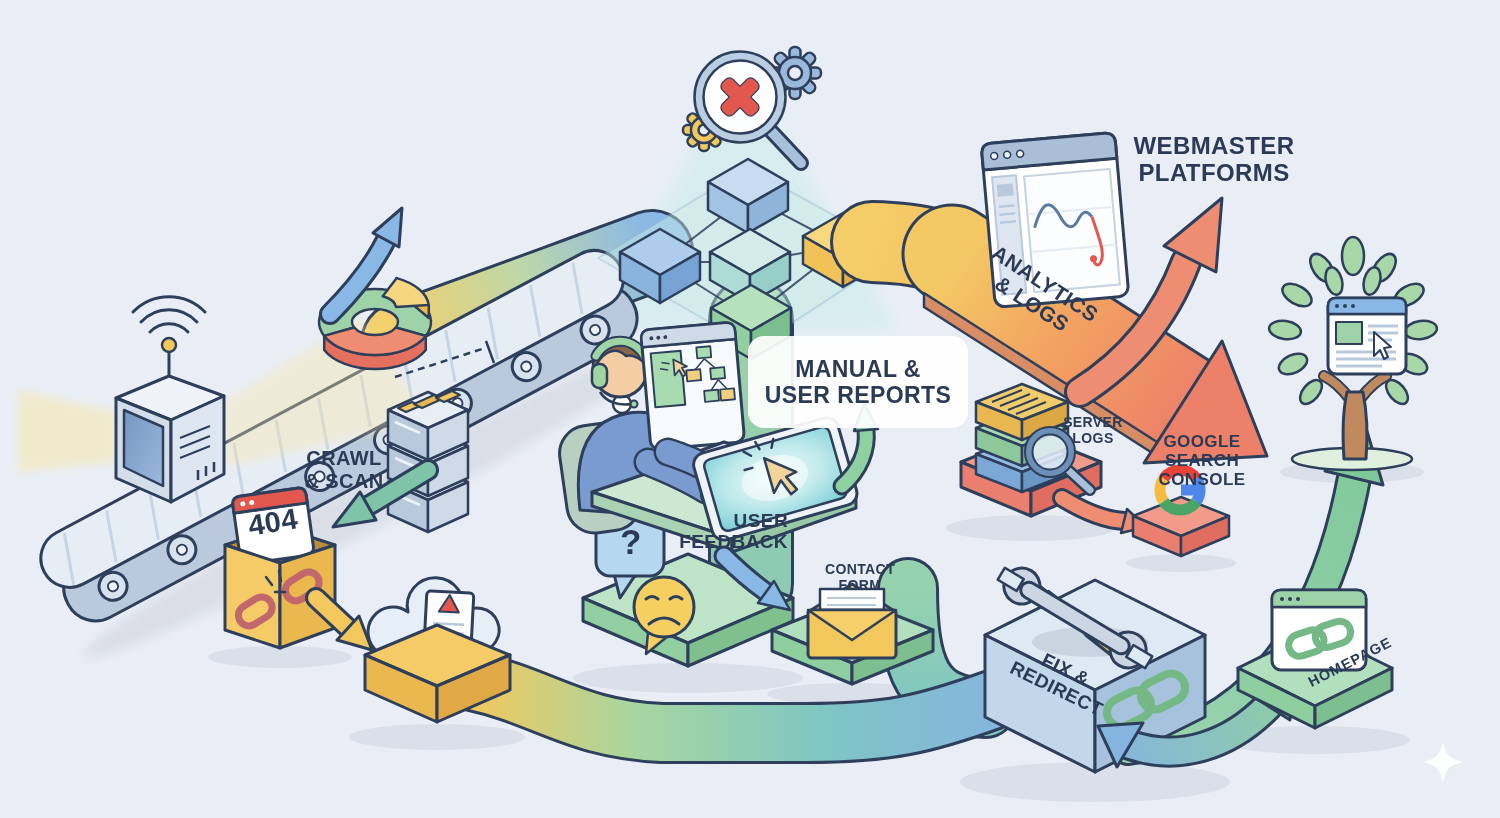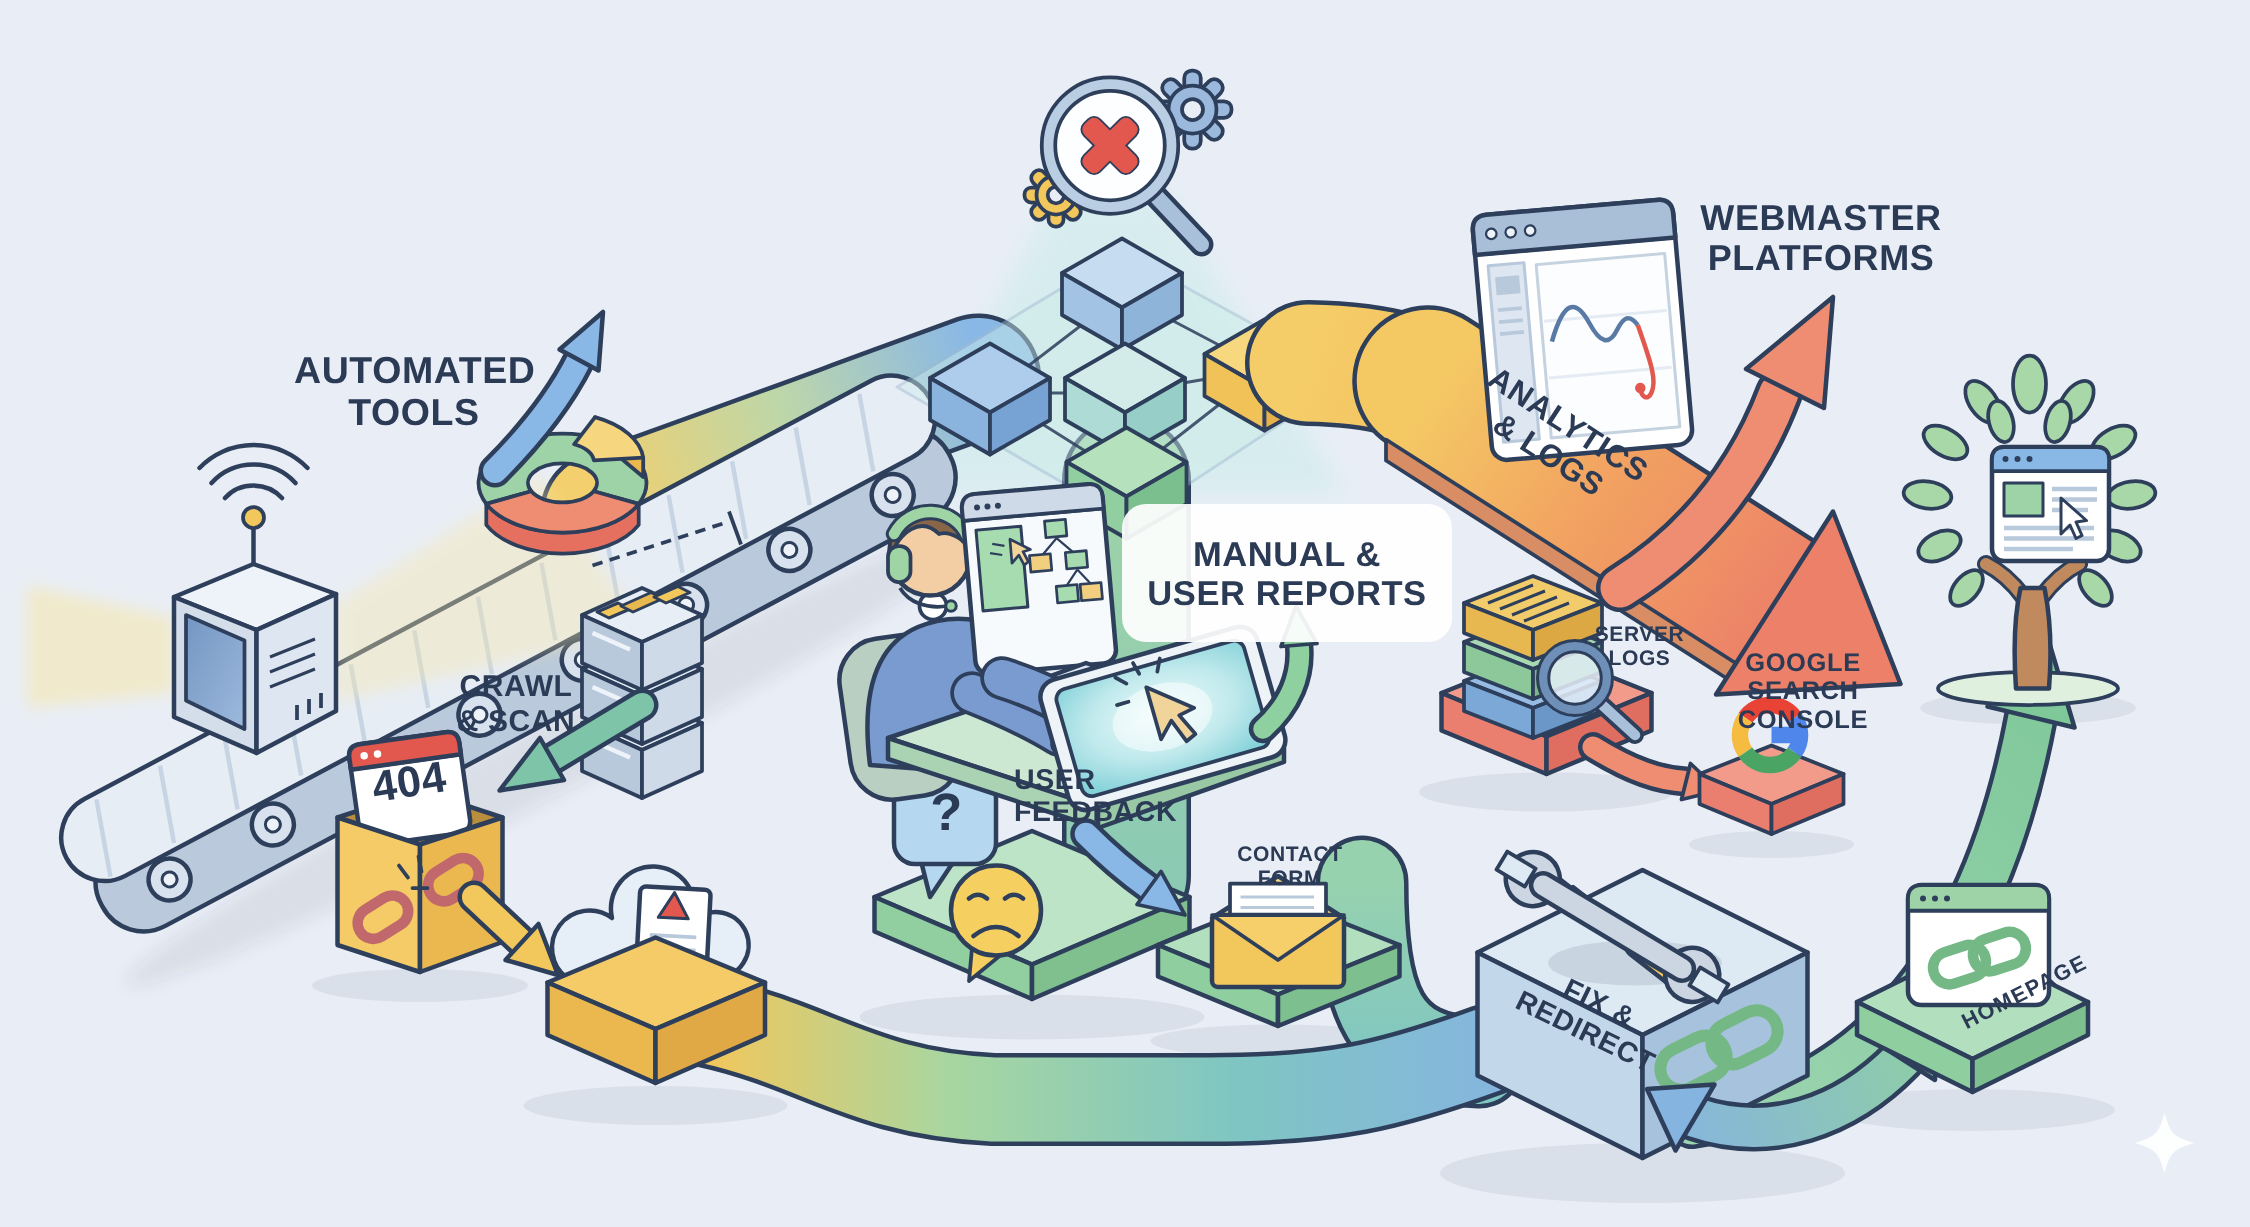--- a/index.html
+++ b/index.html
@@ -1,21 +1,21 @@
 <!DOCTYPE html>
 <html><head>
 <meta charset="utf-8">
 <style>
   html,body{margin:0;padding:0;}
   #stage{position:relative;width:1500px;height:818px;background:#e9eef6;overflow:hidden;
          font-family:"Liberation Sans",sans-serif;}
   #stage svg{position:absolute;left:0;top:0;}
   .lbl{position:absolute;font-weight:700;color:#2b3a55;white-space:pre-line;
        text-align:center;line-height:1.13;letter-spacing:.4px;}
-  .lbl.left{text-align:left;}
+  .lbl.left{text-align:right;}
   .pill{background:rgba(255,255,255,.92);border-radius:16px;padding:20px 10px;}
 </style>
 </head>
 <body>
 
 <div id="stage">
 <svg width="1500" height="818" viewBox="0 0 1500 818">
 <defs>
   <linearGradient id="gLeft" gradientUnits="userSpaceOnUse" x1="400" y1="340" x2="655" y2="250">
     <stop offset="0" stop-color="#f3cf6d"></stop>
@@ -567,22 +567,20 @@
     <g transform="rotate(-18 1319 640)" fill="none" stroke="#74b886" stroke-width="7">
       <rect x="1288" y="628" width="36" height="22" rx="11"></rect>
       <rect x="1316" y="628" width="36" height="22" rx="11"></rect>
     </g>
   </g>
 </g>
 
 <path d="M1443 742 C1447 756 1449 758 1463 762 C1449 766 1447 768 1443 782 C1439 768 1437 766 1423 762 C1437 758 1439 756 1443 742 Z" fill="#ffffff" opacity=".9"></path>
 </svg>
 
-<div class="lbl" style="left:196px;top:233px;width:160px;font-size:25px;">AUTOMATED
-TOOLS</div>
 <div class="lbl" style="left:298px;top:447px;width:92px;font-size:20px;">CRAWL
 &amp; SCAN</div>
 <div class="lbl" style="left:240px;top:506px;width:66px;font-size:29px;transform:rotate(-9deg);">404</div>
 <div class="lbl pill" style="left:748px;top:336px;width:200px;font-size:23px;">MANUAL &amp;
 USER REPORTS</div>
 <div class="lbl left" style="left:676px;top:510px;width:112px;font-size:19px;">USER
 FEEDBACK</div>
 <div class="lbl" style="left:812px;top:562px;width:96px;font-size:14px;">CONTACT
 FORM</div>
 <div class="lbl" style="left:956px;top:270px;width:165px;font-size:21px;transform:rotate(33deg);">ANALYTICS

